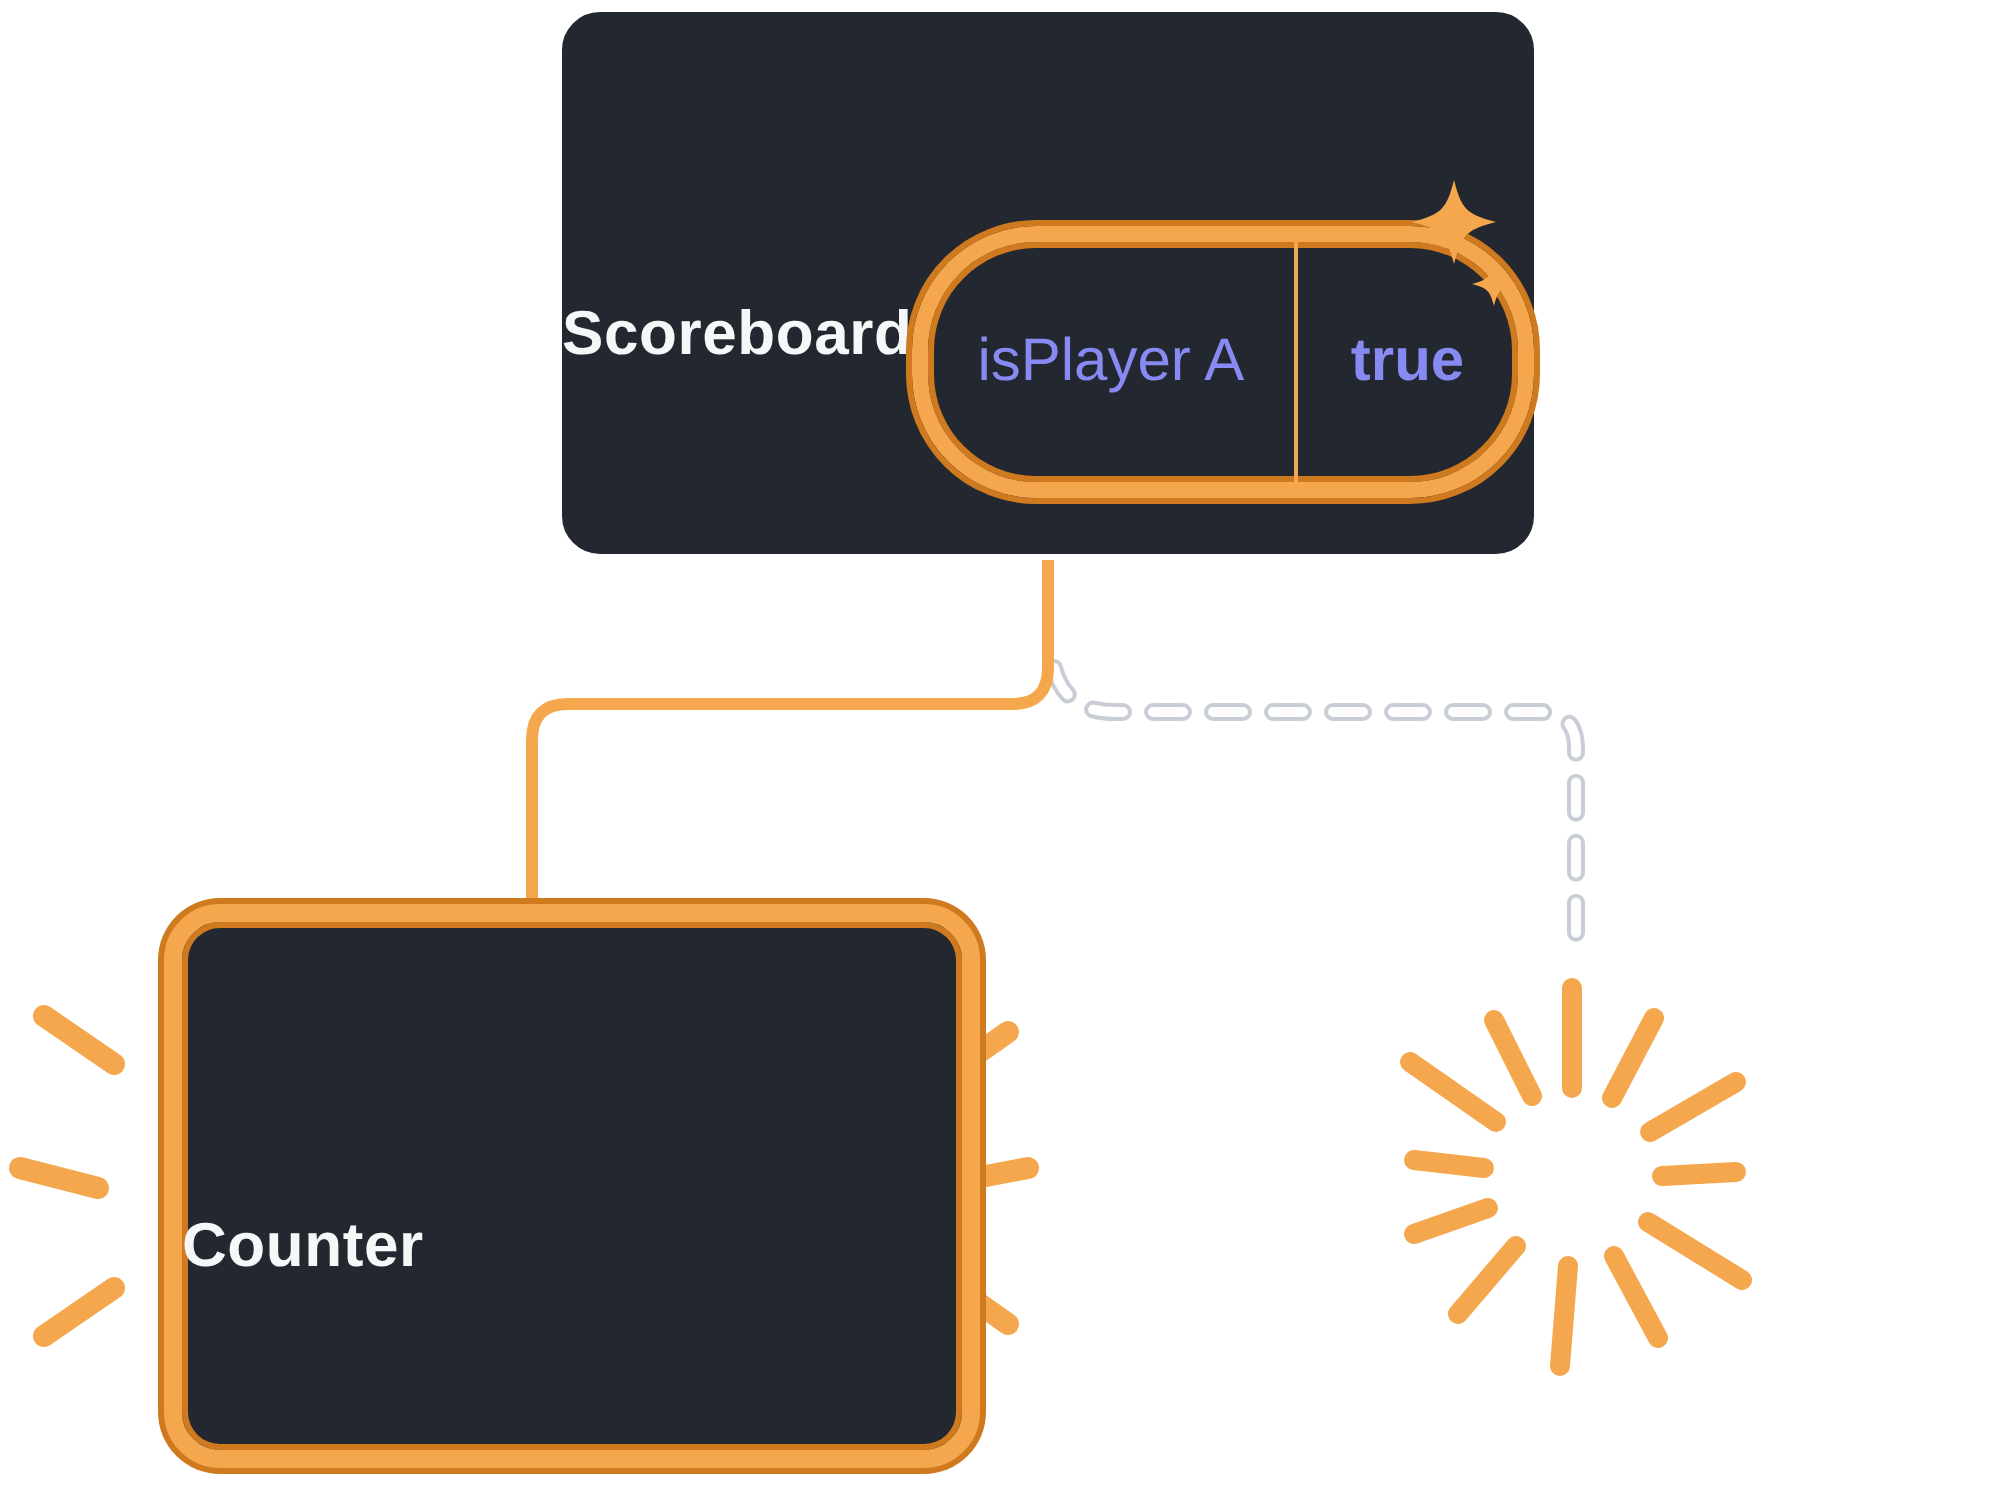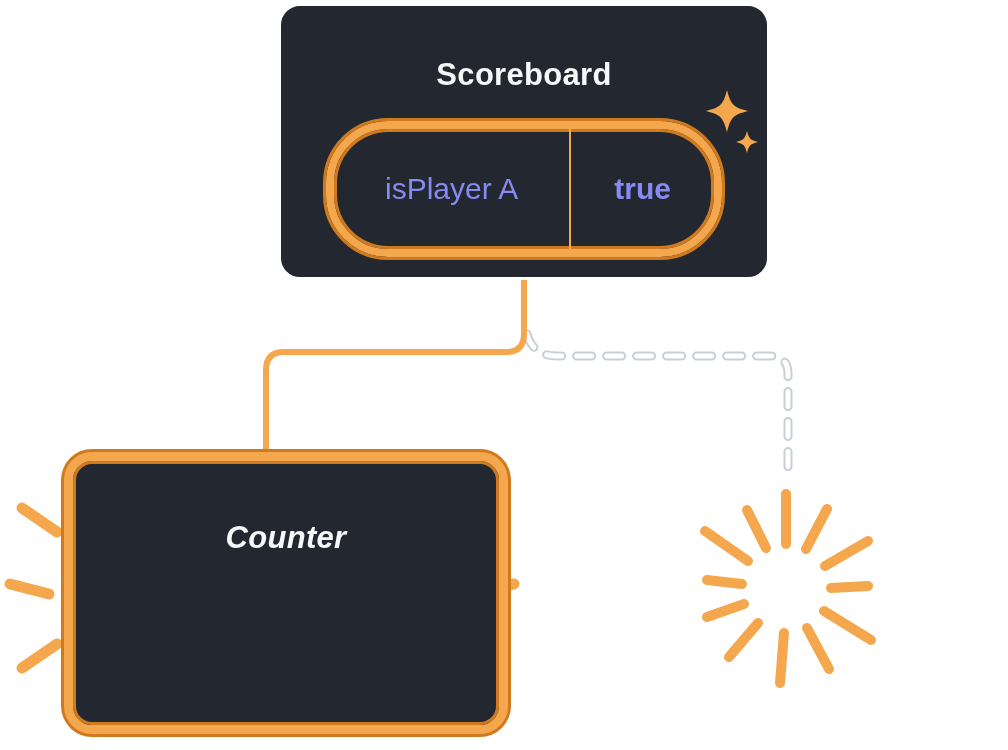--- a/index.html
+++ b/index.html
@@ -27,41 +27,40 @@
     pointer-events: none;
   }
   .layer-under { z-index: 0; }
   .layer-over  { z-index: 2; }
 
   .card {
     position: absolute;
     z-index: 1;
     background: var(--card-background);
     display: flex;
-    flex-direction: column;
+    flex-direction: row;
     align-items: center;
   }
 
   .card--scoreboard {
     left: 278px; top: 3px;
     width: 492px; height: 277px;
     border: 3px solid #ffffff;
     border-radius: 22px;
     padding-top: 50px;
   }
 
   .card--counter {
-    left: 64px; top: 452px;
-    width: 444px; height: 282px;
+    left: 82px; top: 452px;
+    width: 408px; height: 282px;
     border: 9px solid var(--accent-orange);
     box-shadow: 0 0 0 3px var(--accent-orange-dark),
                 inset 0 0 0 3px var(--accent-orange-dark);
     border-radius: 28px;
     padding-top: 58px;
-    font-style: italic;
   }
 
   .card__title {
     color: var(--title-text);
     font-size: 31px;
     line-height: 37px;
     font-weight: 600;
     letter-spacing: 0.3px;
   }
 

